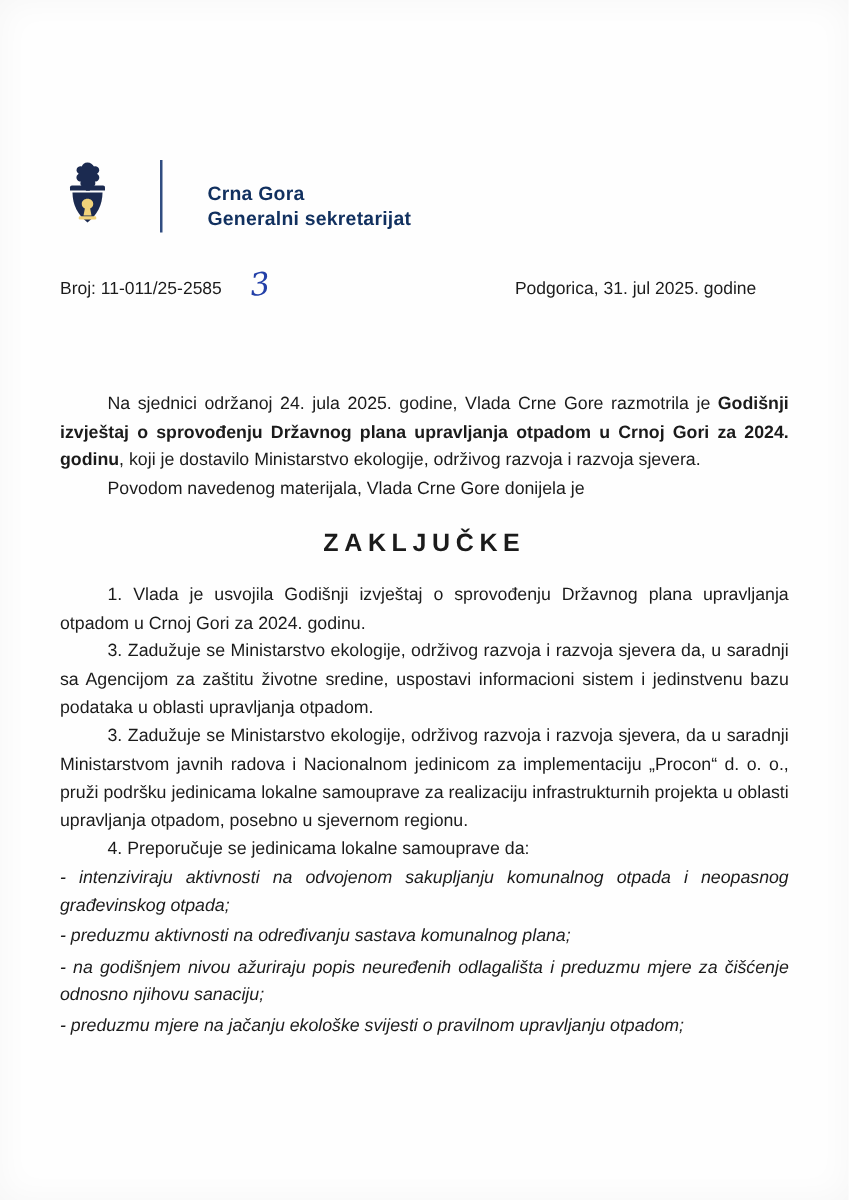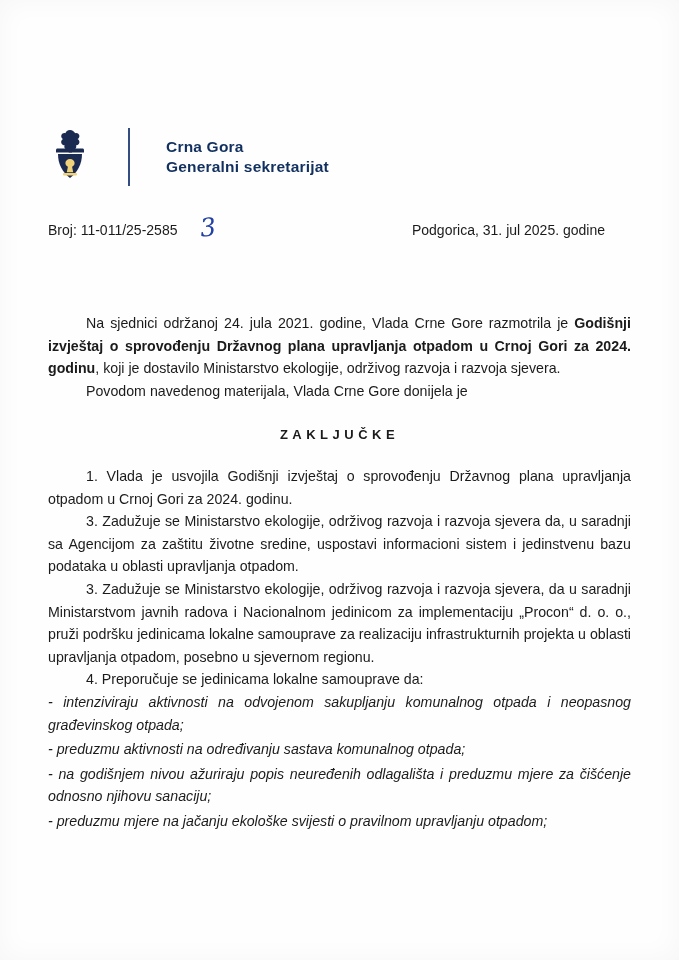--- a/index.html
+++ b/index.html
@@ -25,21 +25,21 @@
     left: 0; top: 0; right: 0; bottom: 0;
     box-shadow: inset 0 0 28px rgba(0,0,0,0.035);
     pointer-events: none;
   }
 
   .header {
     position: absolute;
     left: 48px;
     top: 128px;
     display: flex;
-    align-items: center;
+    align-items: flex-end;
     gap: 24px;
   }
   .coat {
     width: 44px;
     height: 58px;
     margin-right: 12px;
     flex: 0 0 auto;
   }
   .header-rule {
     width: 2px;
@@ -105,21 +105,21 @@
   .para {
     margin: 0 0 0 0;
     text-indent: 38px;
   }
   .b {
     font-weight: bold;
   }
   .title {
     text-align: center;
     font-weight: bold;
-    font-size: 13px;
+    font-size: 20px;
     letter-spacing: 4.5px;
     margin: 22px 0 18px 0;
   }
   .dash-line {
     text-indent: 0;
     margin: 0;
     font-style: italic;
   }
   .spacer-sm { height: 2px; }
 </style>
@@ -150,34 +150,34 @@
   <div class="meta-row">
     <div class="meta-left">
       <span>Broj: 11-011/25-2585</span>
       <span class="handwrite">3</span>
     </div>
     <div class="meta-right">Podgorica, 31. jul 2025. godine</div>
   </div>
 
   <div class="body">
 
-    <p class="para"><span>Na sjednici održanoj 24. jula 2021. godine, Vlada Crne Gore razmotrila je </span><span class="b">Godišnji izvještaj o sprovođenju Državnog plana upravljanja otpadom u Crnoj Gori za 2024. godinu</span><span>, koji je dostavilo Ministarstvo ekologije, održivog razvoja i razvoja sjevera.</span></p>
+    <p class="para"><span>Na sjednici održanoj 24. jula 2025. godine, Vlada Crne Gore razmotrila je </span><span class="b">Godišnji izvještaj o sprovođenju Državnog plana upravljanja otpadom u Crnoj Gori za 2024. godinu</span><span>, koji je dostavilo Ministarstvo ekologije, održivog razvoja i razvoja sjevera.</span></p>
 
     <p class="para">Povodom navedenog materijala, Vlada Crne Gore donijela je</p>
 
     <div class="title">ZAKLJUČKE</div>
 
     <p class="para">1. Vlada je usvojila Godišnji izvještaj o sprovođenju Državnog plana upravljanja otpadom u Crnoj Gori za 2024. godinu.</p>
     <p class="para">3. Zadužuje se Ministarstvo ekologije, održivog razvoja i razvoja sjevera da, u saradnji sa Agencijom za zaštitu životne sredine, uspostavi informacioni sistem i jedinstvenu bazu podataka u oblasti upravljanja otpadom.</p>
     <p class="para">3. Zadužuje se Ministarstvo ekologije, održivog razvoja i razvoja sjevera, da u saradnji Ministarstvom javnih radova i Nacionalnom jedinicom za implementaciju „Procon“ d. o. o., pruži podršku jedinicama lokalne samouprave za realizaciju infrastrukturnih projekta u oblasti upravljanja otpadom, posebno u sjevernom regionu.</p>
     <p class="para">4. Preporučuje se jedinicama lokalne samouprave da:</p>
 
     <p class="para dash-line">- intenziviraju aktivnosti na odvojenom sakupljanju komunalnog otpada i neopasnog građevinskog otpada;</p>
     <div class="spacer-sm"></div>
-    <p class="para dash-line">- preduzmu aktivnosti na određivanju sastava komunalnog otpada;</p>
+    <p class="para dash-line">- preduzmu aktivnosti na određivanju sastava komunalnog plana;</p>
     <div class="spacer-sm"></div>
     <p class="para dash-line">- na godišnjem nivou ažuriraju popis neuređenih odlagališta i preduzmu mjere za čišćenje odnosno njihovu sanaciju;</p>
     <div class="spacer-sm"></div>
     <p class="para dash-line">- preduzmu mjere na jačanju ekološke svijesti o pravilnom upravljanju otpadom;</p>
 
   </div>
 
 </div>
 
 </body></html>

